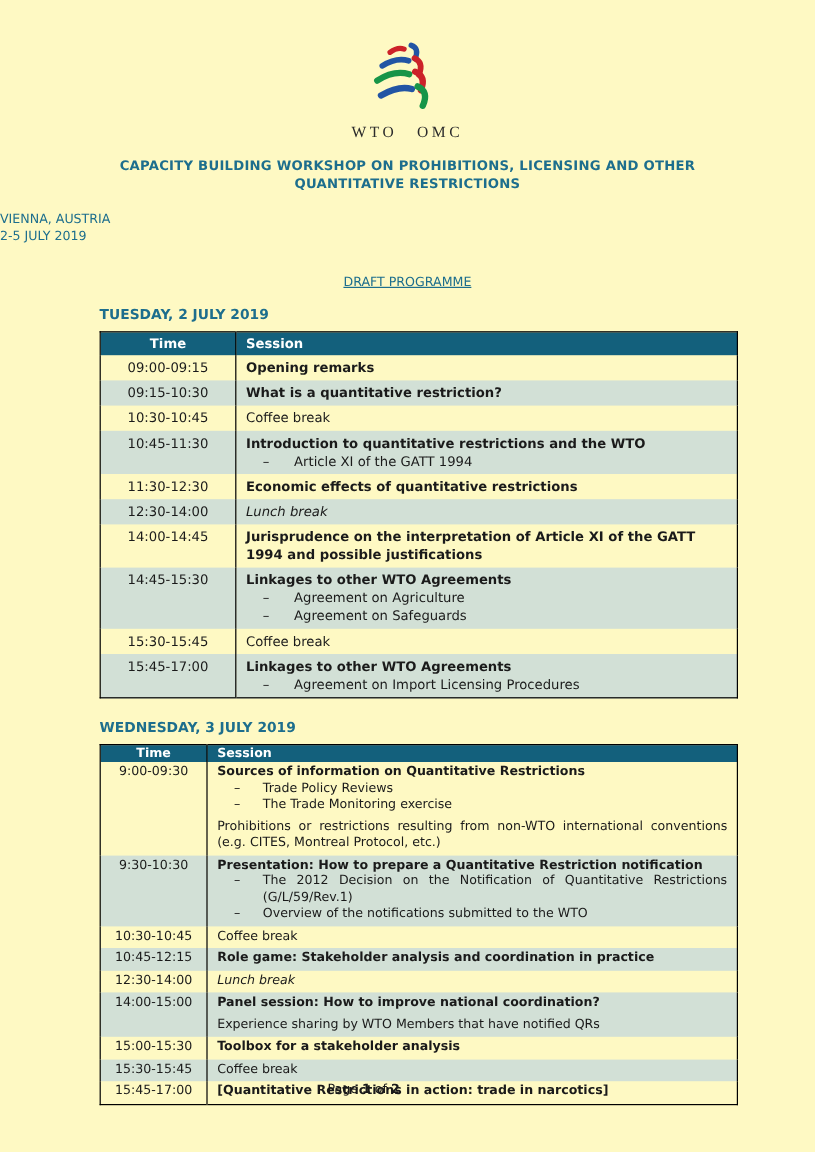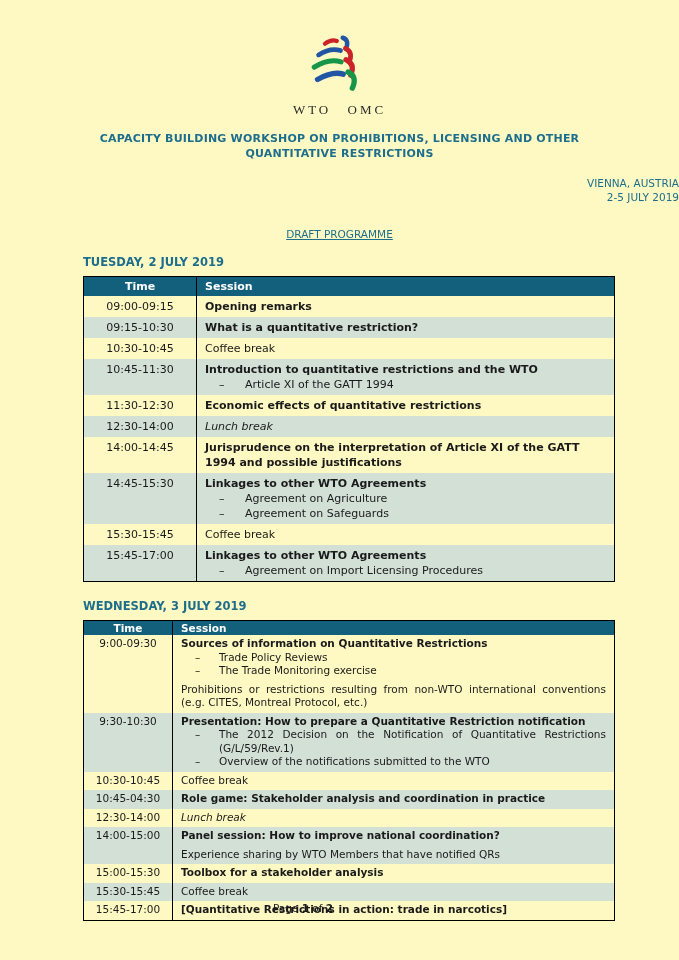--- a/index.html
+++ b/index.html
@@ -5,21 +5,21 @@
   * { margin:0; padding:0; box-sizing:border-box; }
   html,body { background:#ffffff; }
   body { width:679px; height:960px; font-family:"DejaVu Sans","Liberation Sans",sans-serif; color:#1a1a1a; }
   .page { width:679px; height:960px; background:#fef9c3; overflow:hidden; position:relative; }
 
   .logo-block { text-align:center; padding-top:34px; }
   .logo-caption { font-family:"Liberation Serif","DejaVu Serif",serif; font-size:13px; color:#2b2b2b; letter-spacing:3px; word-spacing:10px; margin-top:4px; }
 
   .main-title { margin-top:13px; text-align:center; color:#1d6e8d; font-weight:bold; font-size:11px; line-height:15px; letter-spacing:0.2px; }
 
-  .venue-block { margin-top:15px; text-align:right; color:#1d6e8d; font-size:10.5px; line-height:14px; }
+  .venue-block { margin-top:15px; text-align:left; color:#1d6e8d; font-size:10.5px; line-height:14px; }
 
   .draft-block { margin-top:19px; text-align:center; }
   .draft-link { color:#1d6e8d; font-size:10.5px; text-decoration:underline; cursor:pointer; }
 
   .day-heading { margin:13px 0 7px 83px; color:#1d6e8d; font-weight:bold; font-size:11.5px; }
   .day-heading.second { margin-top:17px; }
 
   table.schedule { margin-left:83px; width:532px; border-collapse:collapse; border:1px solid #000; table-layout:fixed; }
   table.schedule th, table.schedule td { vertical-align:top; text-align:left; }
   table.schedule th { background:#13607c; color:#fff; font-size:11px; font-weight:bold; padding:3px 8px; }
@@ -215,21 +215,21 @@
             </div>
           </td>
         </tr>
         <tr>
           <td>10:30-10:45</td>
           <td>
             <div class="session-title regular">Coffee break</div>
           </td>
         </tr>
         <tr>
-          <td>10:45-04:30</td>
+          <td>10:45-12:15</td>
           <td>
             <div class="session-title bold">Role game: Stakeholder analysis and coordination in practice</div>
           </td>
         </tr>
         <tr>
           <td>12:30-14:00</td>
           <td>
             <div class="session-title italic">Lunch break</div>
           </td>
         </tr>

